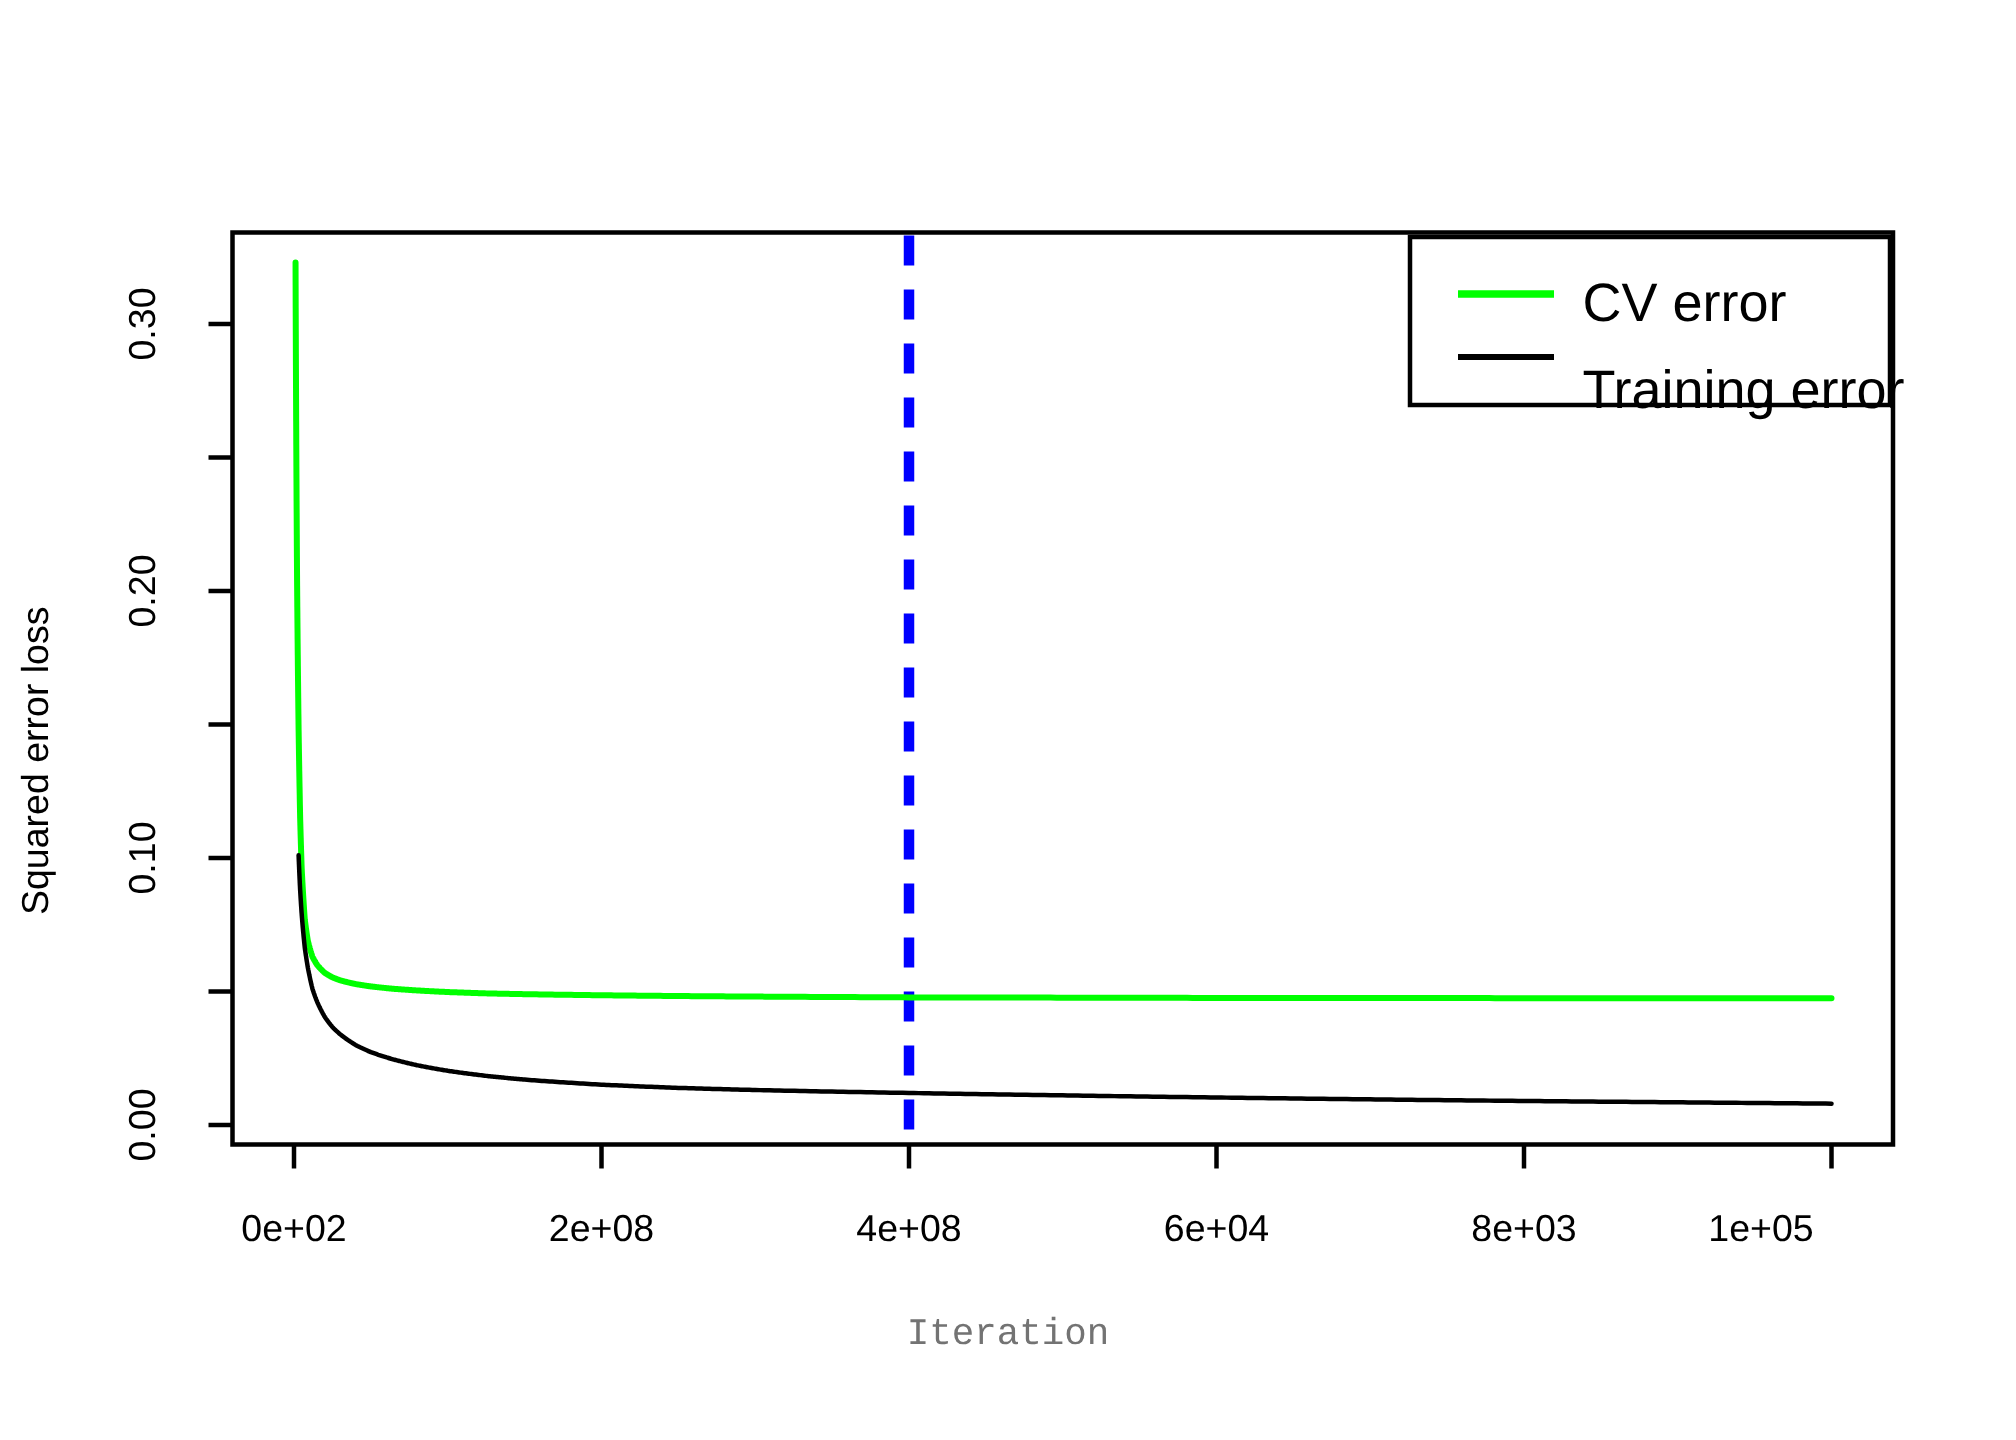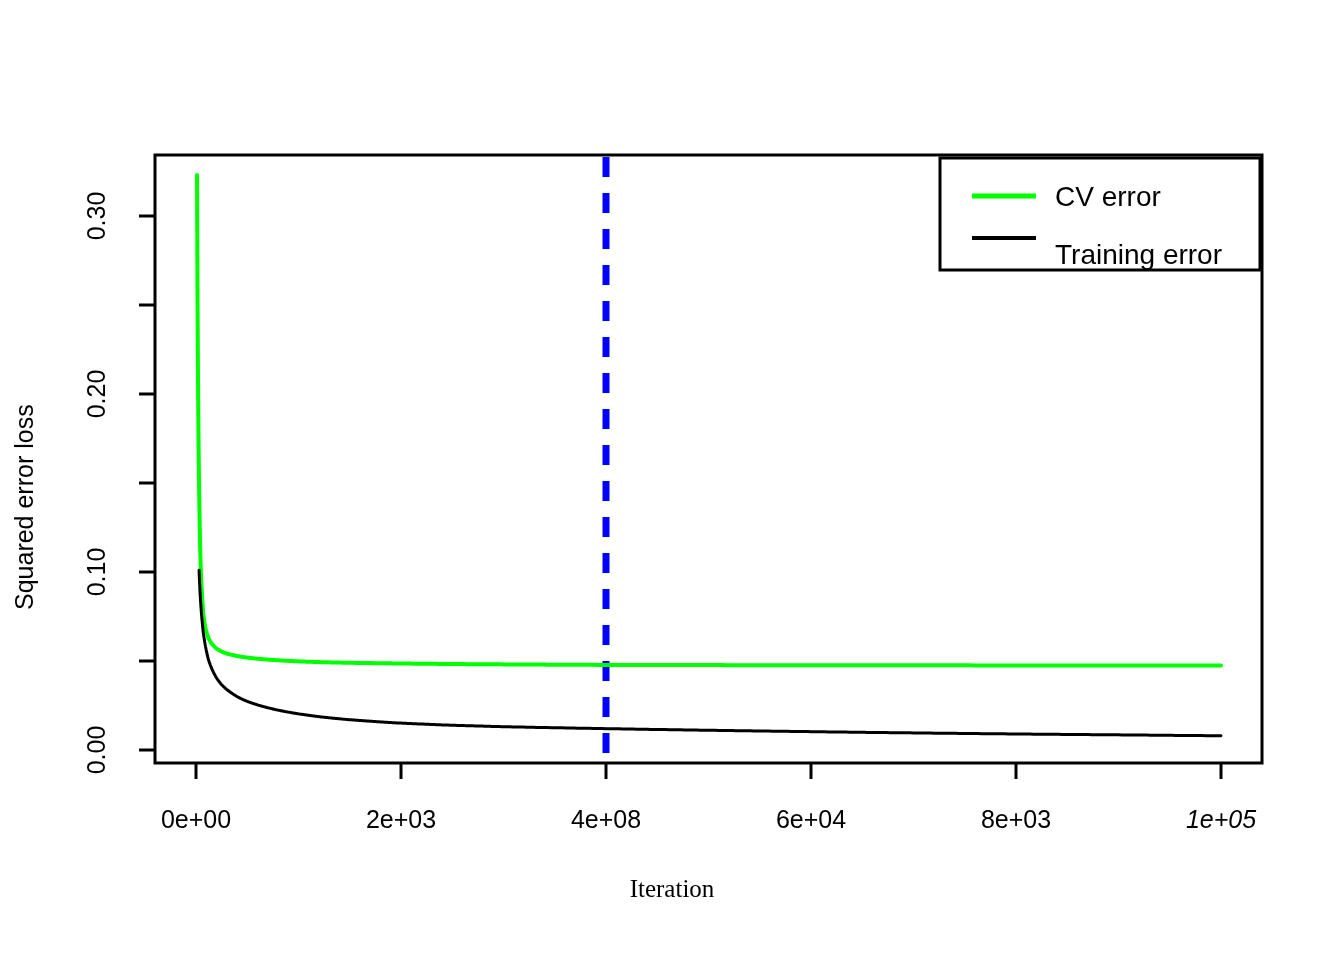--- a/index.html
+++ b/index.html
@@ -21,23 +21,23 @@
   }
   #plot-svg {
     position: absolute;
     left: 0;
     top: 0;
     width: 1344px;
     height: 960px;
   }
   .axis-title {
     position: absolute;
-    font-family: Liberation Serif, serif;
+    font-family: Liberation Mono, monospace;
     font-size: 25px;
-    color: #000000;
+    color: #737373;
     white-space: nowrap;
   }
   #y-axis-title-inner {
     position: absolute;
     left: 10px;
     top: 610px;
     transform: rotate(-90deg);
     transform-origin: 0 0;
     font-family: "Liberation Sans", sans-serif;
     font-size: 25px;
@@ -56,21 +56,21 @@
     font-size: 25px;
     color: #000000;
     white-space: nowrap;
   }
   .xtick-label {
     transform: translateX(-50%);
   }
   .legend-label {
     position: absolute;
     font-family: "Liberation Sans", sans-serif;
-    font-size: 28px;
+    font-size: 36px;
     color: #000000;
     white-space: nowrap;
   }
 </style>
 </head>
 <body>
 
 <div id="figure">
 
   <svg id="plot-svg" viewBox="0 0 1344 960" xmlns="http://www.w3.org/2000/svg">
@@ -109,26 +109,26 @@
       <line id="legend-line-0" x1="972" y1="196" x2="1036" y2="196" stroke="#00ff00" stroke-width="5"></line>
       <line id="legend-line-1" x1="972" y1="238" x2="1036" y2="238" stroke="#000000" stroke-width="4"></line>
     </g>
   </svg>
 
   <div class="tick-label" id="ylab-0" style="left: 96px; top: 750px; transform: rotate(-90deg) translate(-50%, -50%); transform-origin: 0 0;">0.00</div>
   <div class="tick-label" id="ylab-1" style="left: 96px; top: 572px; transform: rotate(-90deg) translate(-50%, -50%); transform-origin: 0 0;">0.10</div>
   <div class="tick-label" id="ylab-2" style="left: 96px; top: 394px; transform: rotate(-90deg) translate(-50%, -50%); transform-origin: 0 0;">0.20</div>
   <div class="tick-label" id="ylab-3" style="left: 96px; top: 216px; transform: rotate(-90deg) translate(-50%, -50%); transform-origin: 0 0;">0.30</div>
 
-  <div class="tick-label xtick-label" id="xlab-0" style="left: 196px; top: 805px;">0e+00</div>
-  <div class="tick-label xtick-label" id="xlab-1" style="left: 401px; top: 805px;">2e+03</div>
+  <div class="tick-label xtick-label" id="xlab-0" style="left: 196px; top: 805px;">0e+02</div>
+  <div class="tick-label xtick-label" id="xlab-1" style="left: 401px; top: 805px;">2e+08</div>
   <div class="tick-label xtick-label" id="xlab-2" style="left: 606px; top: 805px;">4e+08</div>
   <div class="tick-label xtick-label" id="xlab-3" style="left: 811px; top: 805px;">6e+04</div>
   <div class="tick-label xtick-label" id="xlab-4" style="left: 1016px; top: 805px;">8e+03</div>
-  <div class="tick-label xtick-label" id="xlab-5" style="left: 1221px; top: 805px; font-style: italic;">1e+05</div>
+  <div class="tick-label xtick-label" id="xlab-5" style="left: 1174px; top: 805px;">1e+05</div>
 
   <div id="y-axis-title-inner">Squared error loss</div>
   <div class="axis-title" id="x-axis-title">Iteration</div>
 
   <div class="legend-label" id="legend-label-0" style="left: 1055px; top: 181px;">CV error</div>
   <div class="legend-label" id="legend-label-1" style="left: 1055px; top: 223px; margin-top: 16px;">Training error</div>
 
 </div>
 
 </body></html>

